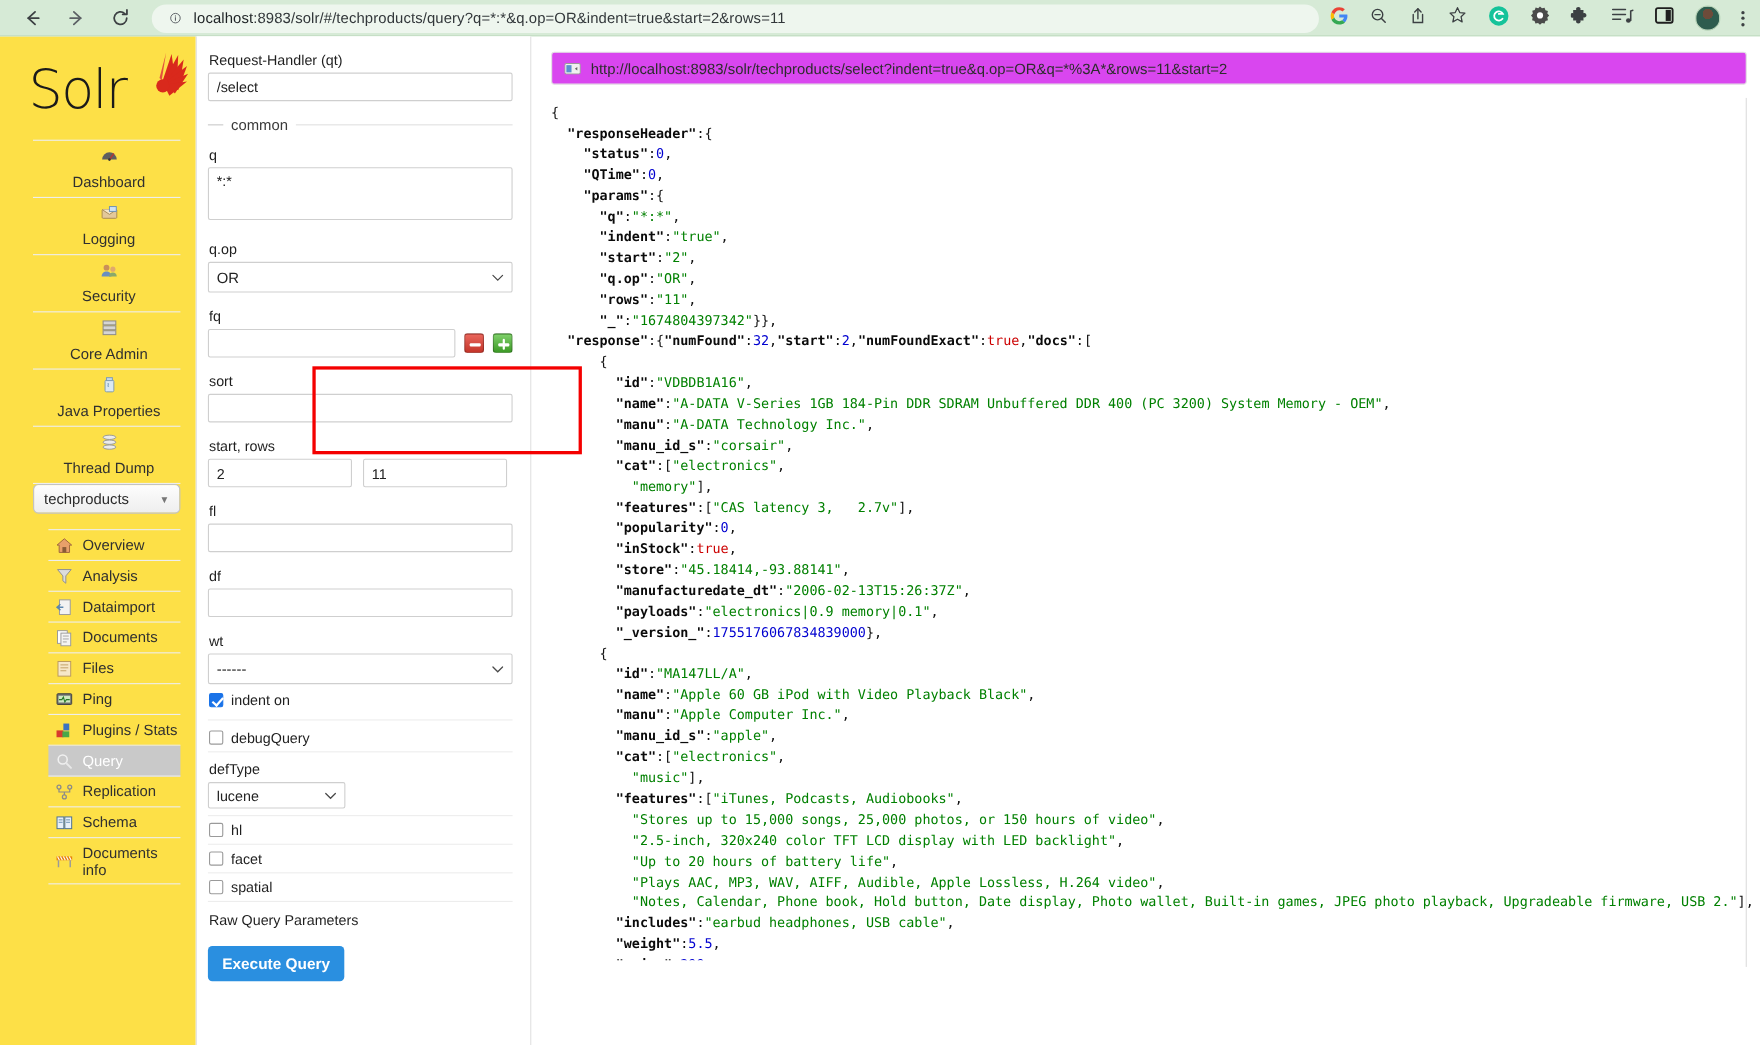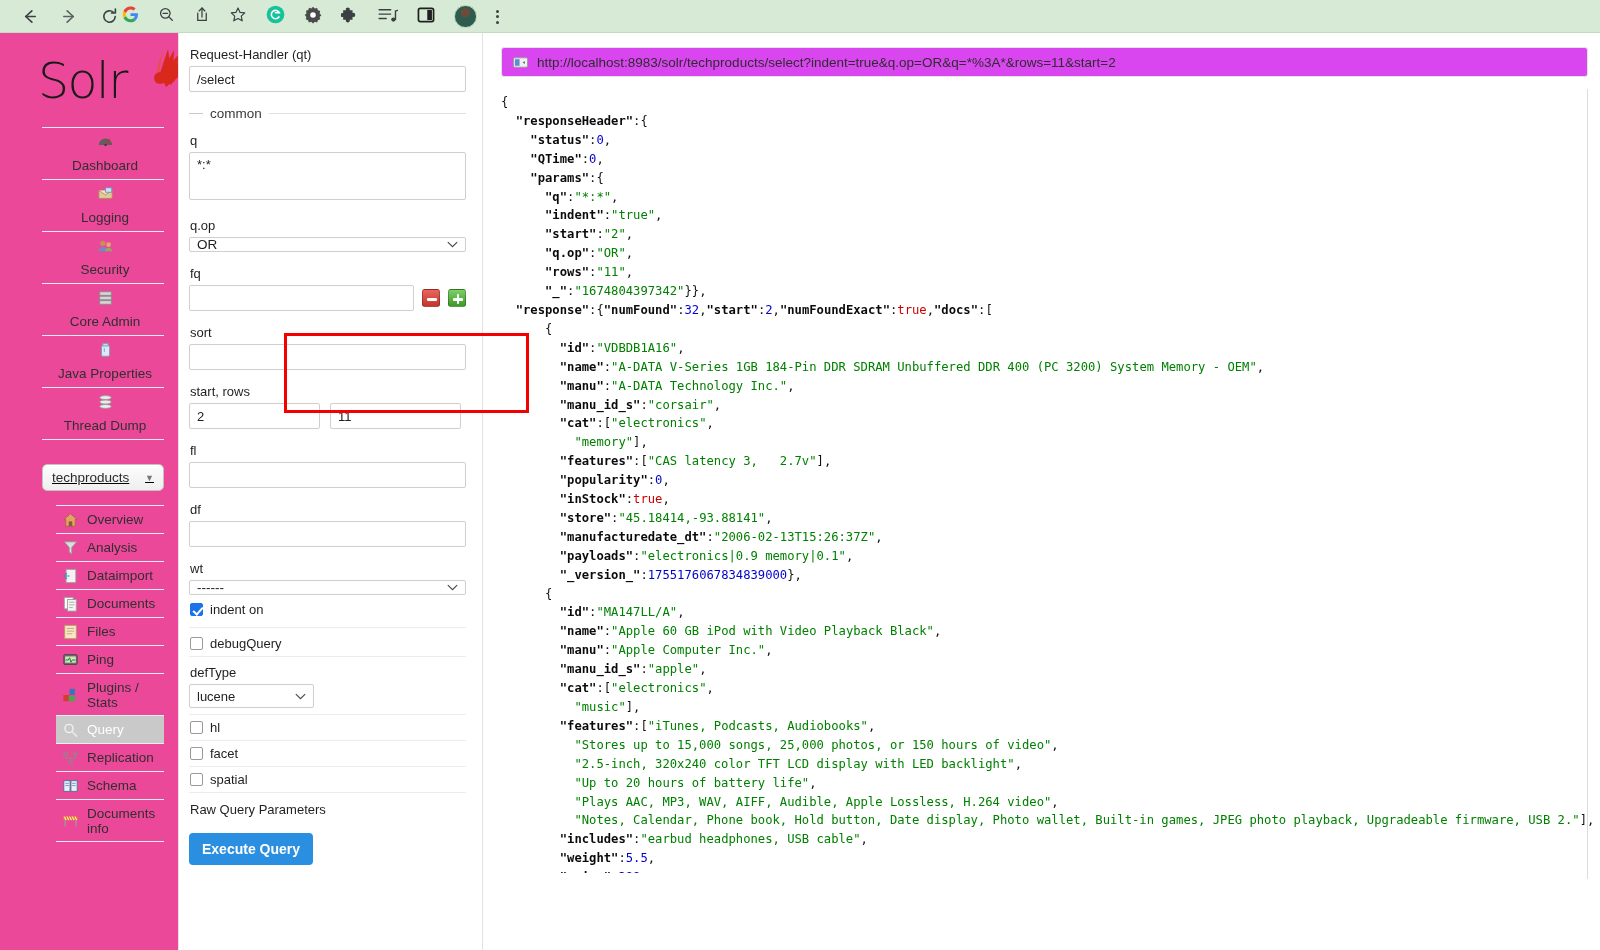--- a/index.html
+++ b/index.html
@@ -36,40 +36,40 @@
     border:1px solid #b7d3b7;
   }
   .kebab { display:flex; flex-direction:column; gap:2.5px; }
   .kebab i { width:3px; height:3px; background:#3c4043; border-radius:50%; display:block; }
   .chrome-sep { position:absolute; left:0; right:0; bottom:0; height:1px; background:#c2dcc2; }
 
   
   .page { display:flex; height:917px; background:#fff; }
 
   
-  .leftnav { width:178px; flex:none; padding:10px 0 0 16px; background:#ec4899; }
+  .leftnav { width:178px; flex:none; padding:10px 0 0 4px; background:#fde047; }
   .logo-wrap { padding:8px 0 14px 22px; }
   .logo { position:relative; width:132px; height:62px; }
   .logo-text {
     font-family:"DejaVu Sans", sans-serif;
     font-size:49px; color:#1a1a1a; letter-spacing:-1.5px;
     line-height:62px; font-weight:300;
   }
   .logo-burst { position:absolute; right:-14px; top:-4px; }
 
   .nav-list { margin:0 14px 0 26px; }
   .nav-item {
     display:flex; align-items:center; gap:8px;
     padding:6px 2px 6px 6px; font-size:13.5px; color:#303030;
     border-bottom:1px solid #eeeeee; cursor:pointer;flex-direction:column;
   }
   .nav-item:first-child { border-top:1px solid #eeeeee; }
   .nav-ico { width:17px; height:16px; flex:none; display:block; }
 
-  .core-sel-wrap { margin:24px 14px 14px 26px;text-decoration:underline; }
+  .core-sel-wrap { margin:0 14px 14px 26px; }
   .core-sel {
     display:flex; align-items:center; justify-content:space-between;
     border:1px solid #c3c3c3; border-radius:5px;
     background:linear-gradient(#fdfdfd,#eeeeee);
     padding:5px 9px; font-size:13.5px; color:#2b2b2b; cursor:pointer;
   }
   .core-sel .caret { color:#777; font-size:9px; }
 
   .nav-list2 { margin:0 14px 0 40px; }
   .nav-item2 {
@@ -100,21 +100,21 @@
   }
   .legend .dash { width:14px; height:1px; background:#c9c9c9; }
   .legend .line { flex:1; height:1px; background:#e0e0e0; }
 
   .ta {
     width:100%; height:48px; border:1px solid #cfcfcf; background:#fff;
     font-size:13px; color:#222; padding:4px 7px; resize:none;
     font-family:"Liberation Sans", sans-serif; border-radius:2px;
   }
   .selbox {
-    width:100%; height:15px; border:1px solid #cfcfcf; background:#fff;
+    width:100%; height:28px; border:1px solid #cfcfcf; background:#fff;
     font-size:13.5px; color:#222; padding:2px 7px; border-radius:2px;
     display:flex; align-items:center; justify-content:space-between; cursor:pointer;
   }
   .selbox.small { width:125px; height:24px; font-size:13px; }
   .chev { width:11px; height:7px; flex:none; }
 
   .row-fq { display:flex; align-items:center; gap:8px; }
   .row-fq .fld { flex:1; }
   .btn-pm {
     width:18px; height:18px; border-radius:3px; flex:none; position:relative;
@@ -199,20 +199,28 @@
         </svg>
     </span>
     <span class="nav-ic">
       <svg width="19" height="19" viewBox="0 0 20 20">
           <path d="M16 10a6 6 0 1 1-1.9-4.4" fill="none" stroke="#3c4043" stroke-width="1.7" stroke-linecap="round"></path>
           <path d="M16.2 2.2v4.1h-4.1" fill="none" stroke="#3c4043" stroke-width="1.7" stroke-linecap="round" stroke-linejoin="round"></path>
         </svg>
     </span>
   </div>
 
+  <div class="omnibox">
+    <svg class="urlbar-ic" width="14" height="14" viewBox="0 0 16 16">
+      <circle cx="8" cy="8" r="6.3" fill="none" stroke="#5f6368" stroke-width="1.3"></circle>
+      <rect x="7.3" y="6.8" width="1.4" height="4.6" fill="#5f6368"></rect>
+      <rect x="7.3" y="4.4" width="1.4" height="1.5" fill="#5f6368"></rect>
+    </svg>
+    <span class="omni-url"><b>localhost</b><span>:8983/solr/#/techproducts/query?q=*:*&amp;q.op=OR&amp;indent=true&amp;start=2&amp;rows=11</span></span>
+  </div>
 
   <div class="right-ic">
     <span>
       <svg width="17" height="17" viewBox="0 0 24 24">
           <path fill="#4285F4" d="M22.5 12.2c0-.8-.07-1.4-.2-2.1H12v4h6c-.12 1-.8 2.5-2.3 3.5l3.5 2.7c2-1.9 3.3-4.7 3.3-8.1z"></path>
           <path fill="#34A853" d="M12 23c3 0 5.5-1 7.3-2.7l-3.5-2.7c-.9.6-2.2 1.1-3.8 1.1-2.9 0-5.4-1.9-6.3-4.6L2 16.9C3.8 20.5 7.6 23 12 23z"></path>
           <path fill="#FBBC05" d="M5.7 14.1c-.2-.7-.4-1.4-.4-2.1s.14-1.5.37-2.1L2 7.1C1.3 8.6 1 10.2 1 12s.4 3.4 1 4.9z"></path>
           <path fill="#EA4335" d="M12 4.8c2 0 3.4.9 4.2 1.6l3-3C17.4 1.7 15 .8 12 .8 7.6.8 3.8 3.3 2 7.1l3.7 2.8C6.6 7.2 9.1 4.8 12 4.8z"></path>
         </svg>
     </span>

